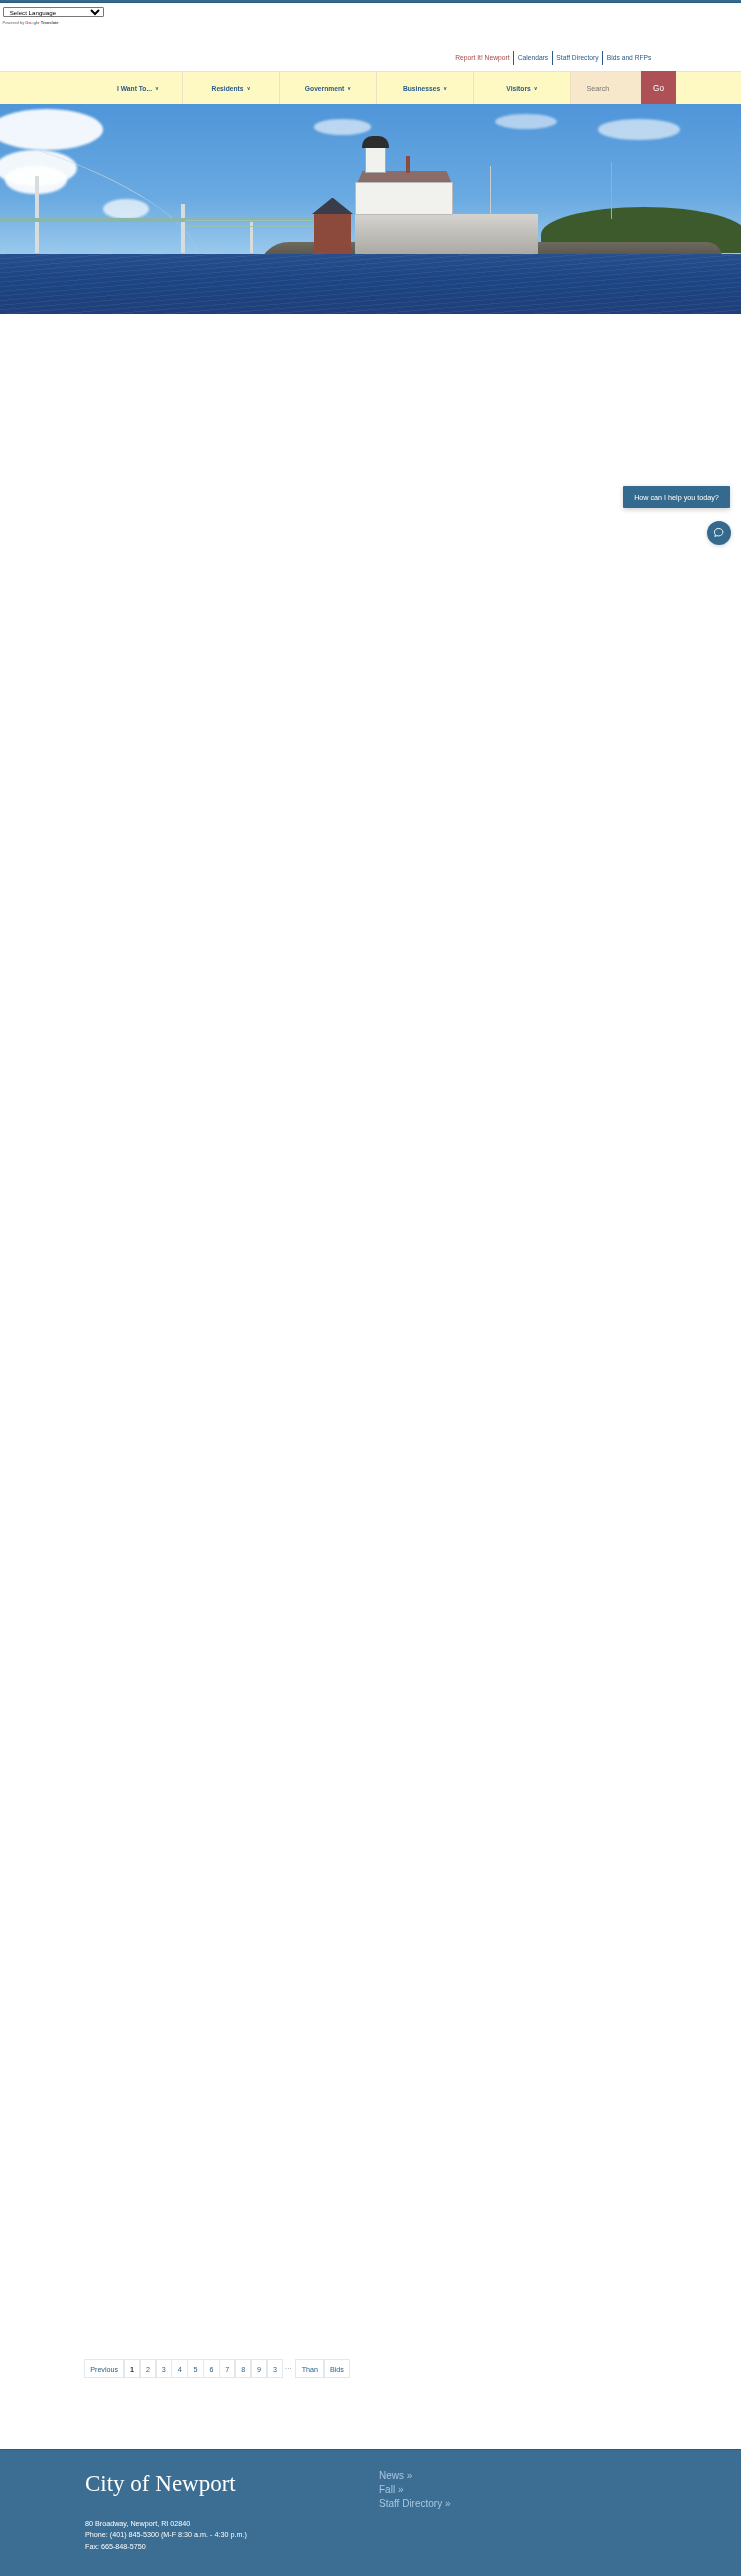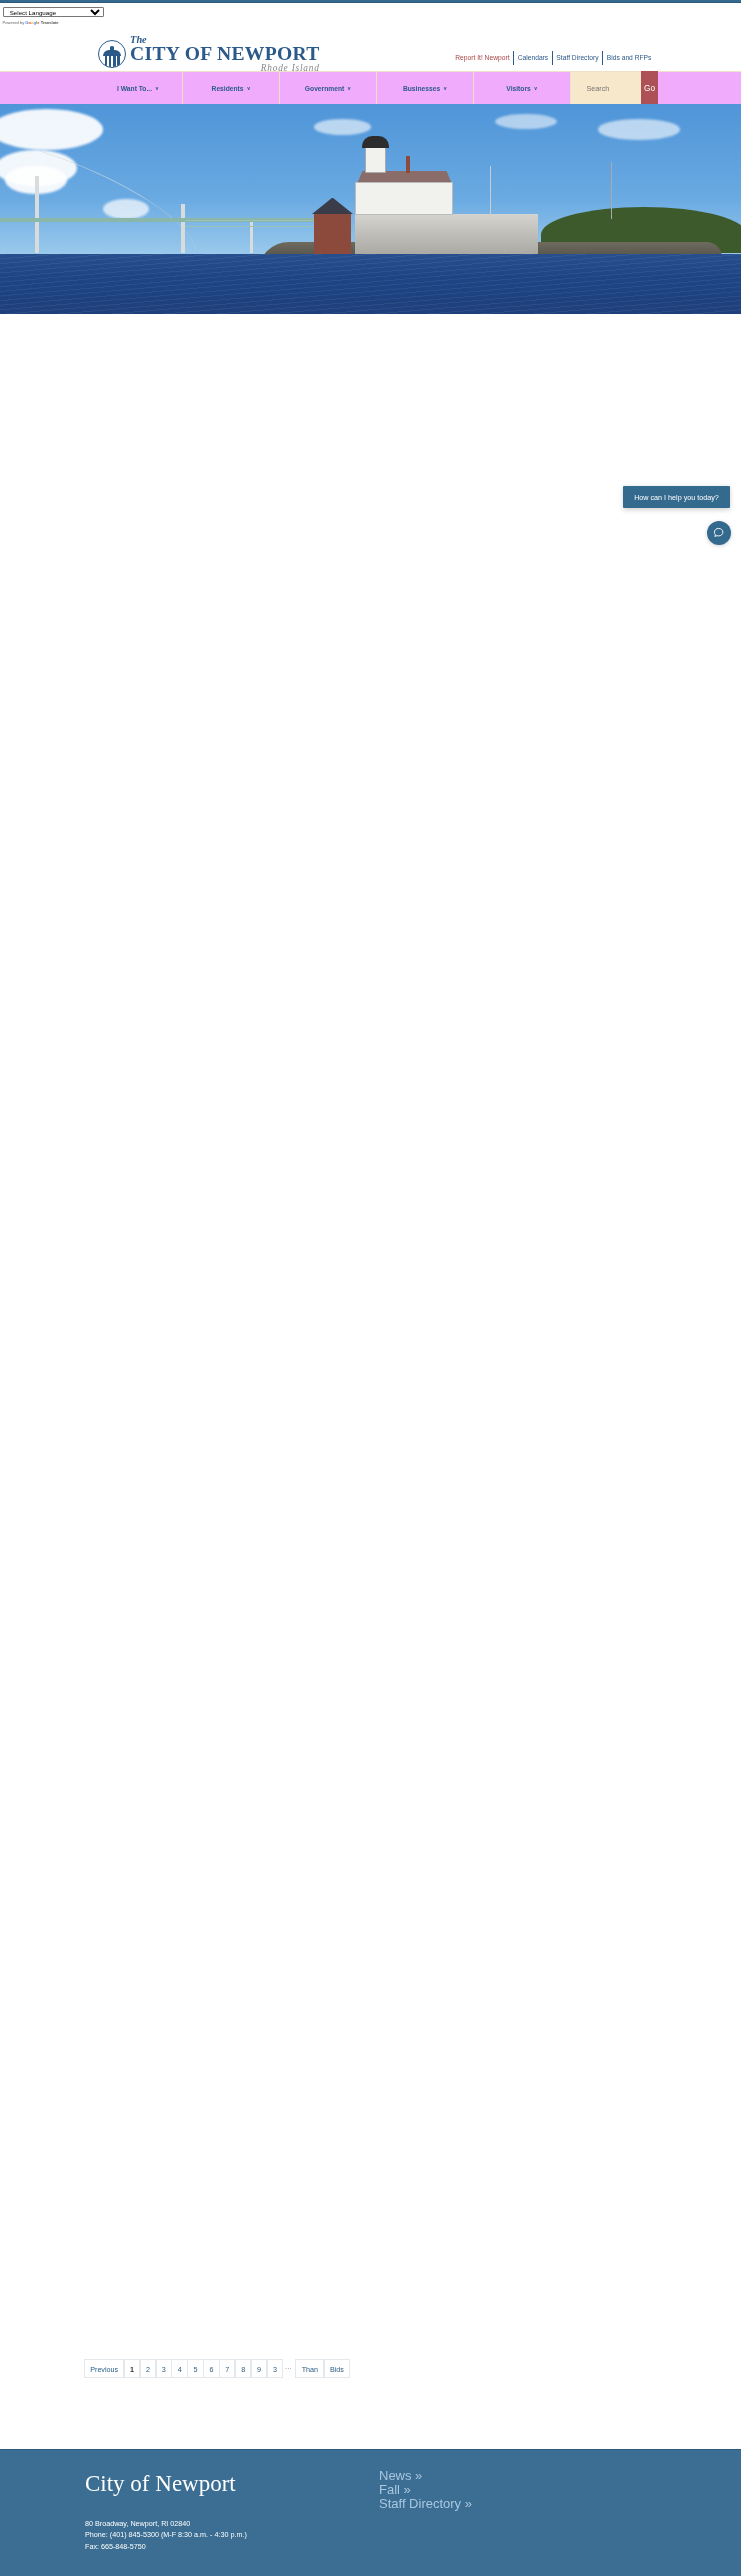--- a/index.html
+++ b/index.html
@@ -23,27 +23,27 @@
   .logo-emblem .col { position: absolute; top: 14.4px; width: 2.6px; height: 11.3px; background: #2b5a8a; }
   .logo-text { margin-left: 4.1px; font-family: "Liberation Serif", serif; color: #2b5a8a; line-height: 1; }
   .logo-text .the { font-size: 10.3px; font-style: italic; font-weight: bold; display: block; }
   .logo-text .city { font-size: 19.6px; font-weight: bold; letter-spacing: 0.3px; display: block; margin-top: -1px; }
   .logo-text .state { font-size: 9.3px; font-style: italic; color: #888; display: block; text-align: right; letter-spacing: 0.8px; margin-top: 1px; }
 
   .utility-links { position: absolute; right: 87px; top: 48px; display: flex; }
   .utility-links a { font-size: 6.7px; color: #2b5a8a; text-decoration: none; padding: 4.1px 3.6px; border-left: 0.5px solid #2b5a8a; line-height: 1; font-weight: normal; }
   .utility-links a:first-child { border-left: none; color: #a94444; }
 
-  .nav { height: 33px; background: #f0abfc; position: relative; border-top: 0.5px solid #f0e0c6; }
+  .nav { height: 33px; background: #fef9c3; position: relative; border-top: 0.5px solid #f0e0c6; }
   .nav-inner { position: absolute; left: 94px; top: 0; display: flex; height: 33px; }
   .nav-item { width: 97px; height: 33px; display: flex; align-items: center; justify-content: center; border-right: 0.5px solid #eedfc6; font-size: 6.7px; color: #2b5a8a; font-weight: bold; cursor: pointer; }
   .nav-item:first-child { width: 89px; }
   .nav-item .chev { margin-left: 3.1px; font-size: 5.2px; color: #2b5a8a; }
   .search-box { width: 70px; height: 33px; background: #f7e7cb; border: none; font-size: 7.2px; color: #555; padding-left: 15.5px; font-family: "Liberation Sans", sans-serif; }
-  .go-btn { width: 17px; height: 35px; margin-top: -0.5px; background: #ad5156; color: #fff; border: none; font-size: 8.2px; font-family: "Liberation Sans", sans-serif; cursor: pointer; }
+  .go-btn { width: 35px; height: 35px; margin-top: -0.5px; background: #ad5156; color: #fff; border: none; font-size: 8.2px; font-family: "Liberation Sans", sans-serif; cursor: pointer; }
 
   .hero { height: 210px; position: relative; overflow: hidden; background: linear-gradient(180deg, #4f95d8 0%, #6aaae2 45%, #9bcaec 72%, #bcd8ea 80%); }
   .hero .cloud { position: absolute; background: #fff; border-radius: 50%; opacity: 0.92; filter: blur(1px); }
   .hero .water { position: absolute; left: 0; right: 0; top: 150px; bottom: 0; background: linear-gradient(180deg, #274f8e 0%, #1d4584 40%, #1f3f7b 100%); }
   .hero .water::after { content: ""; position: absolute; inset: 0; background: repeating-linear-gradient(175deg, rgba(255,255,255,0.06) 0 1px, transparent 1px 4.6px); }
   .hero .bridge-deck { position: absolute; left: 0; top: 114px; width: 314px; height: 4.1px; background: #8ab7a8; }
   .hero .bridge-truss { position: absolute; left: 185px; top: 116px; width: 129px; height: 7.2px; border-top: 1.5px solid #9bc3b5; border-bottom: 1.5px solid #9bc3b5; }
   .hero .tower { position: absolute; background: #d8dcdc; }
   .hero .cable { position: absolute; left: 41px; top: 72px; width: 155px; height: 52px; border-top: 1px solid #cfd8da; border-radius: 0 100% 0 0; transform: skewY(18deg); opacity: 0.7; }
   .hero .rock { position: absolute; left: 258px; top: 138px; width: 464px; height: 31px; background: linear-gradient(180deg, #6e6a5e, #3e3d36); border-radius: 31px 15.5px 0 0; }
@@ -93,54 +93,39 @@
   .sidebar li { font-size: 7.2px; line-height: 12.4px; }
   .sidebar li a { color: #b76c74; text-decoration: none; }
 
   .chat-bubble { position: absolute; left: 623px; top: 486px; width: 107px; height: 22px; background: #346a8e; color: #fff; font-size: 7.2px; display: flex; align-items: center; justify-content: center; border-radius: 1px; box-shadow: 0 1.5px 5.2px rgba(0,0,0,0.18); }
   .chat-fab { position: absolute; left: 707px; top: 521px; width: 24px; height: 24px; border-radius: 50%; background: #346a8e; box-shadow: 0 1px 4.1px rgba(0,0,0,0.18); display: flex; align-items: center; justify-content: center; }
 
   .footer { position: absolute; left: 0; top: 2449px; width: 742px; height: 167px; background: #3b6e92; border-top: 1px solid #2c5a7a; overflow: hidden; }
   .footer .brand { position: absolute; left: 85px; top: 20.6px; font-family: "Liberation Serif", serif; font-size: 23px; color: #fff; }
   .footer .contact { position: absolute; left: 85px; top: 68px; font-size: 7.2px; color: #fff; line-height: 11.3px; }
   .footer .links { position: absolute; left: 379px; top: 18.5px; }
-  .footer .links a { display: block; font-size: 13px; color: #a9c7e0; text-decoration: none; line-height: 14px; }
+  .footer .links a { display: block; font-size: 10px; color: #a9c7e0; text-decoration: none; line-height: 14px; }
 </style>
 </head>
 <body>
 
 <div class="top-stripe"></div>
 
 <header class="header">
   <div class="translate">
     <select>
       <option>Select Language</option>
     </select>
     <div class="powered">
       <span>Powered by</span>
       <span class="g"><b class="c1">G</b><b class="c2">o</b><b class="c3">o</b><b class="c1">g</b><b class="c4">l</b><b class="c2">e</b></span>
       <span class="tr">Translate</span>
     </div>
   </div>
 
-  <a class="logo">
-    <div class="logo-emblem">
-      <div class="cupola"></div>
-        <div class="roof"></div>
-      <div class="col" style="left:5.7px"></div>
-        <div class="col" style="left:9.8px"></div>
-        <div class="col" style="left:14px"></div>
-        <div class="col" style="left:18px"></div>
-    </div>
-    <div class="logo-text">
-      <span class="the">The</span>
-      <span class="city">CITY OF NEWPORT</span>
-      <span class="state">Rhode Island</span>
-    </div>
-  </a>
 
   <nav class="utility-links">
     <a>Report It! Newport</a>
     <a>Calendars</a>
     <a>Staff Directory</a>
     <a>Bids and RFPs</a>
   </nav>
 </header>
 
 <nav class="nav">

